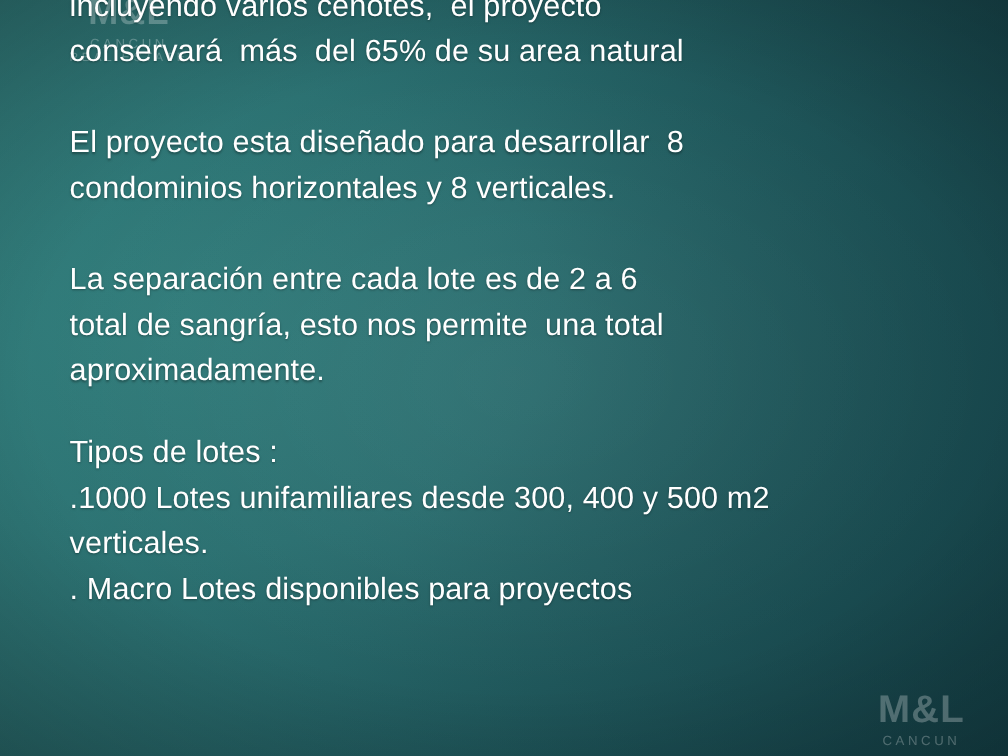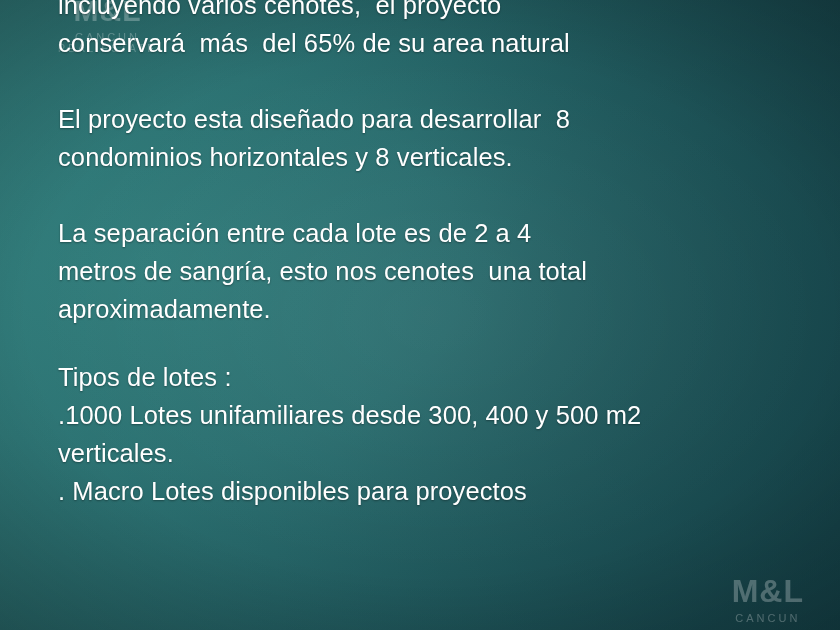--- a/index.html
+++ b/index.html
@@ -133,22 +133,22 @@
     <div class="spacer"></div>
 
     <div class="para">
       <span class="line">El proyecto esta diseñado para desarrollar  8</span>
       <span class="line">condominios horizontales y 8 verticales.</span>
     </div>
 
     <div class="spacer"></div>
 
     <div class="para">
-      <span class="line">La separación entre cada lote es de 2 a 4</span>
-      <span class="line">metros de sangría, esto nos cenotes  una total</span>
+      <span class="line">La separación entre cada lote es de 2 a 6</span>
+      <span class="line">total de sangría, esto nos permite  una total</span>
       <span class="line">aproximadamente.</span>
     </div>
 
     <div class="spacer small"></div>
 
     <div class="para">
       <span class="line">Tipos de lotes :</span>
       <span class="line">.1000 Lotes unifamiliares desde 300, 400 y 500 m2</span>
       <span class="line">verticales.</span>
       <span class="line">. Macro Lotes disponibles para proyectos</span>

